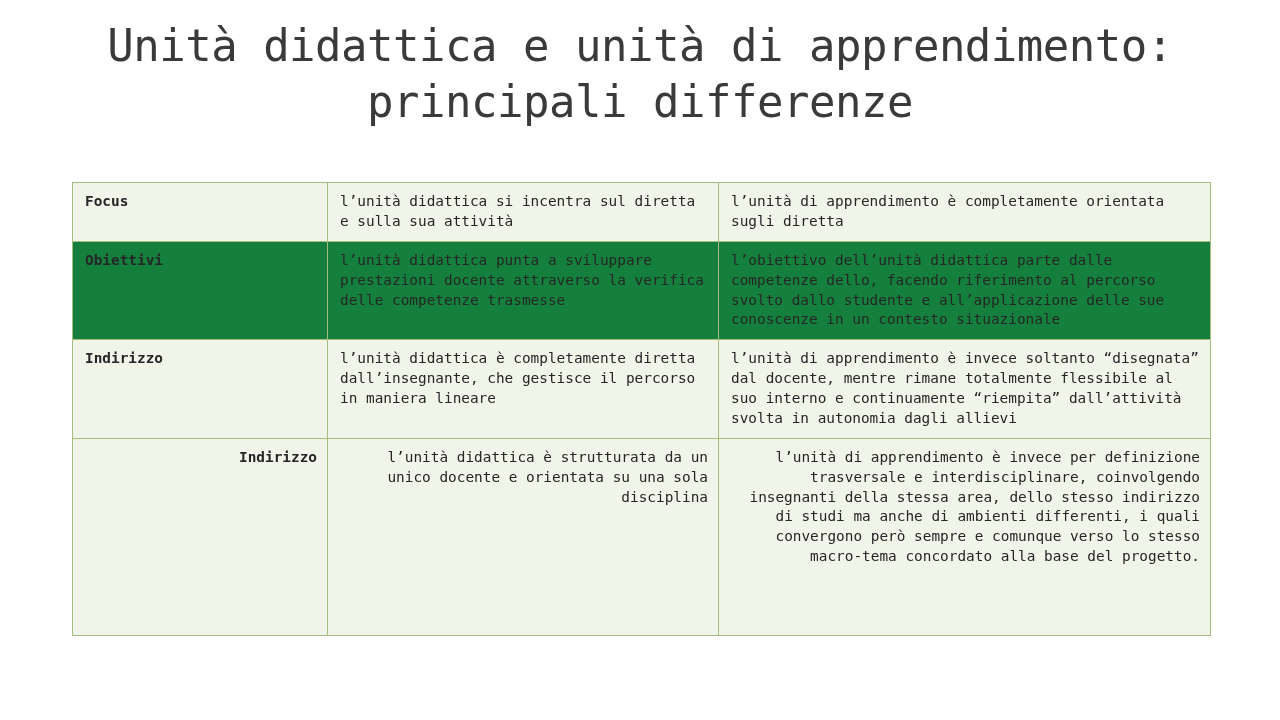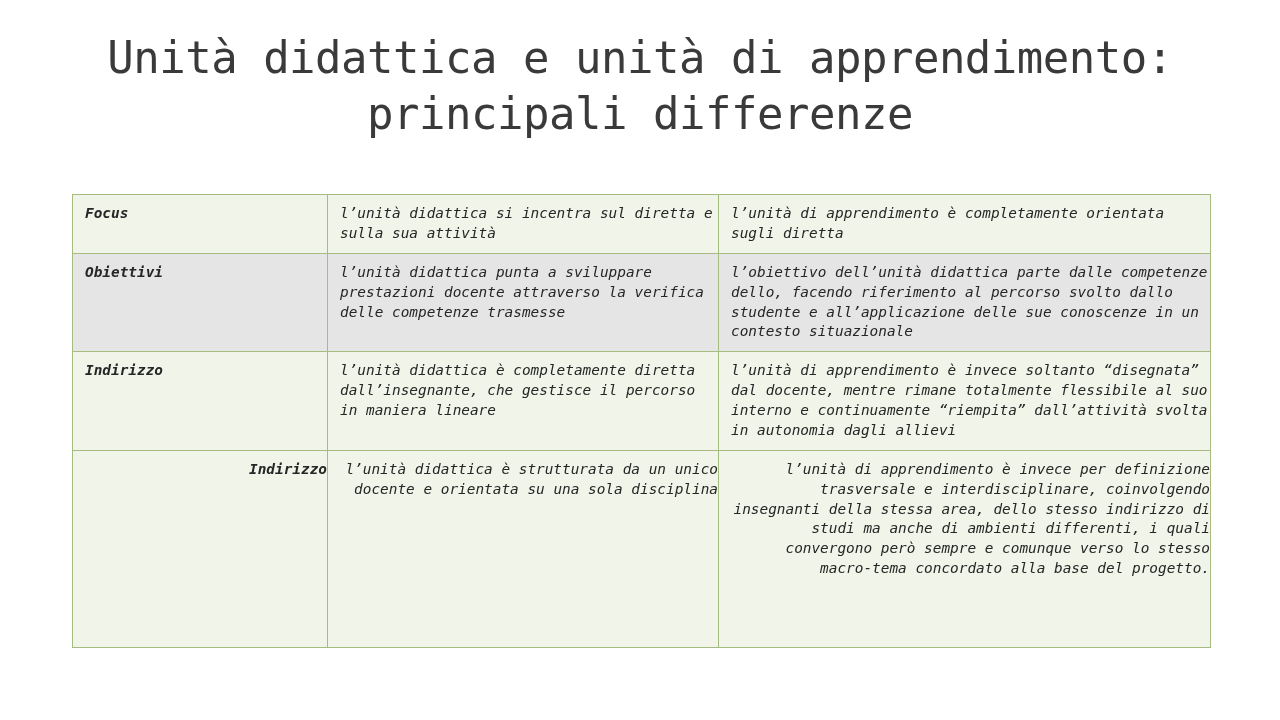--- a/index.html
+++ b/index.html
@@ -22,49 +22,48 @@
   }
   .slide-title {
     text-align: center;
     font-family: "DejaVu Sans Mono", monospace;
     font-size: 44px;
     line-height: 1.28;
     color: #3a3a3a;
     font-weight: 400;
     letter-spacing: -0.5px;
     padding: 14px 60px 0 60px;
-    margin: 16px;
+    margin: 4px;
   }
   .table-wrap {
     position: absolute;
     left: 72px;
     top: 178px;
     width: 1138px;
   }
   table.diff-table {
     border-collapse: collapse;
     width: 100%;
     table-layout: fixed;
   }
   table.diff-table td {
     border: 1px solid #a6bb7f;
     vertical-align: top;
-    padding: 9px 0 9px 12px;
+    padding: 9px 10px 9px 12px;
     font-family: "DejaVu Sans Mono", monospace;
     font-size: 14.4px;
     line-height: 1.38;
     color: #262626;
-    font-style: italic;
   }
   col.c1 { width: 255px; }
   col.c2 { width: 391px; }
   col.c3 { width: 492px; }
 
   tr.row-light td { background: #f1f4e8; }
-  tr.row-dark td  { background: #e5e5e5; }
+  tr.row-dark td  { background: #15803d; }
 
   td.label-cell {
     font-weight: 700;
   }
   td.tall { height: 178px; text-align: right; }
 </style>
 </head>
 <body>
 
 <div class="slide">

